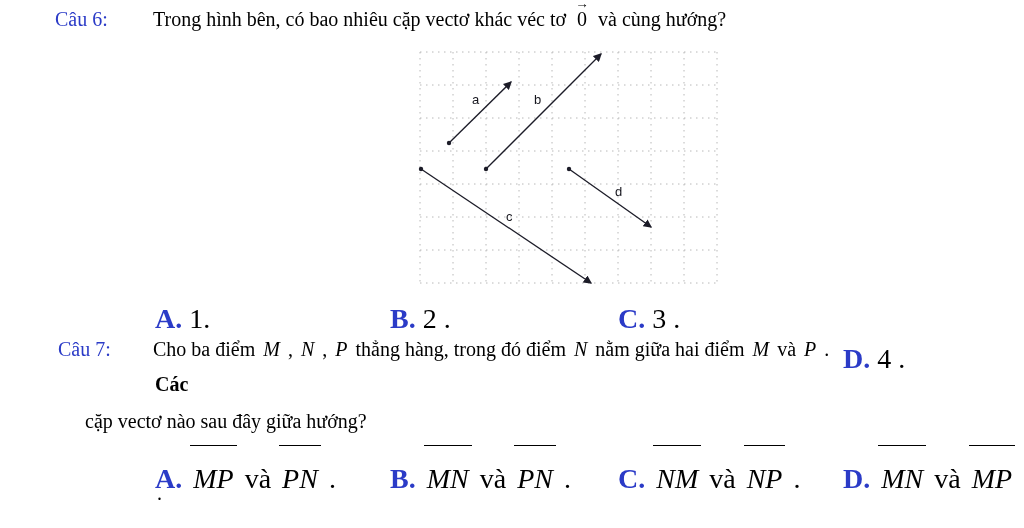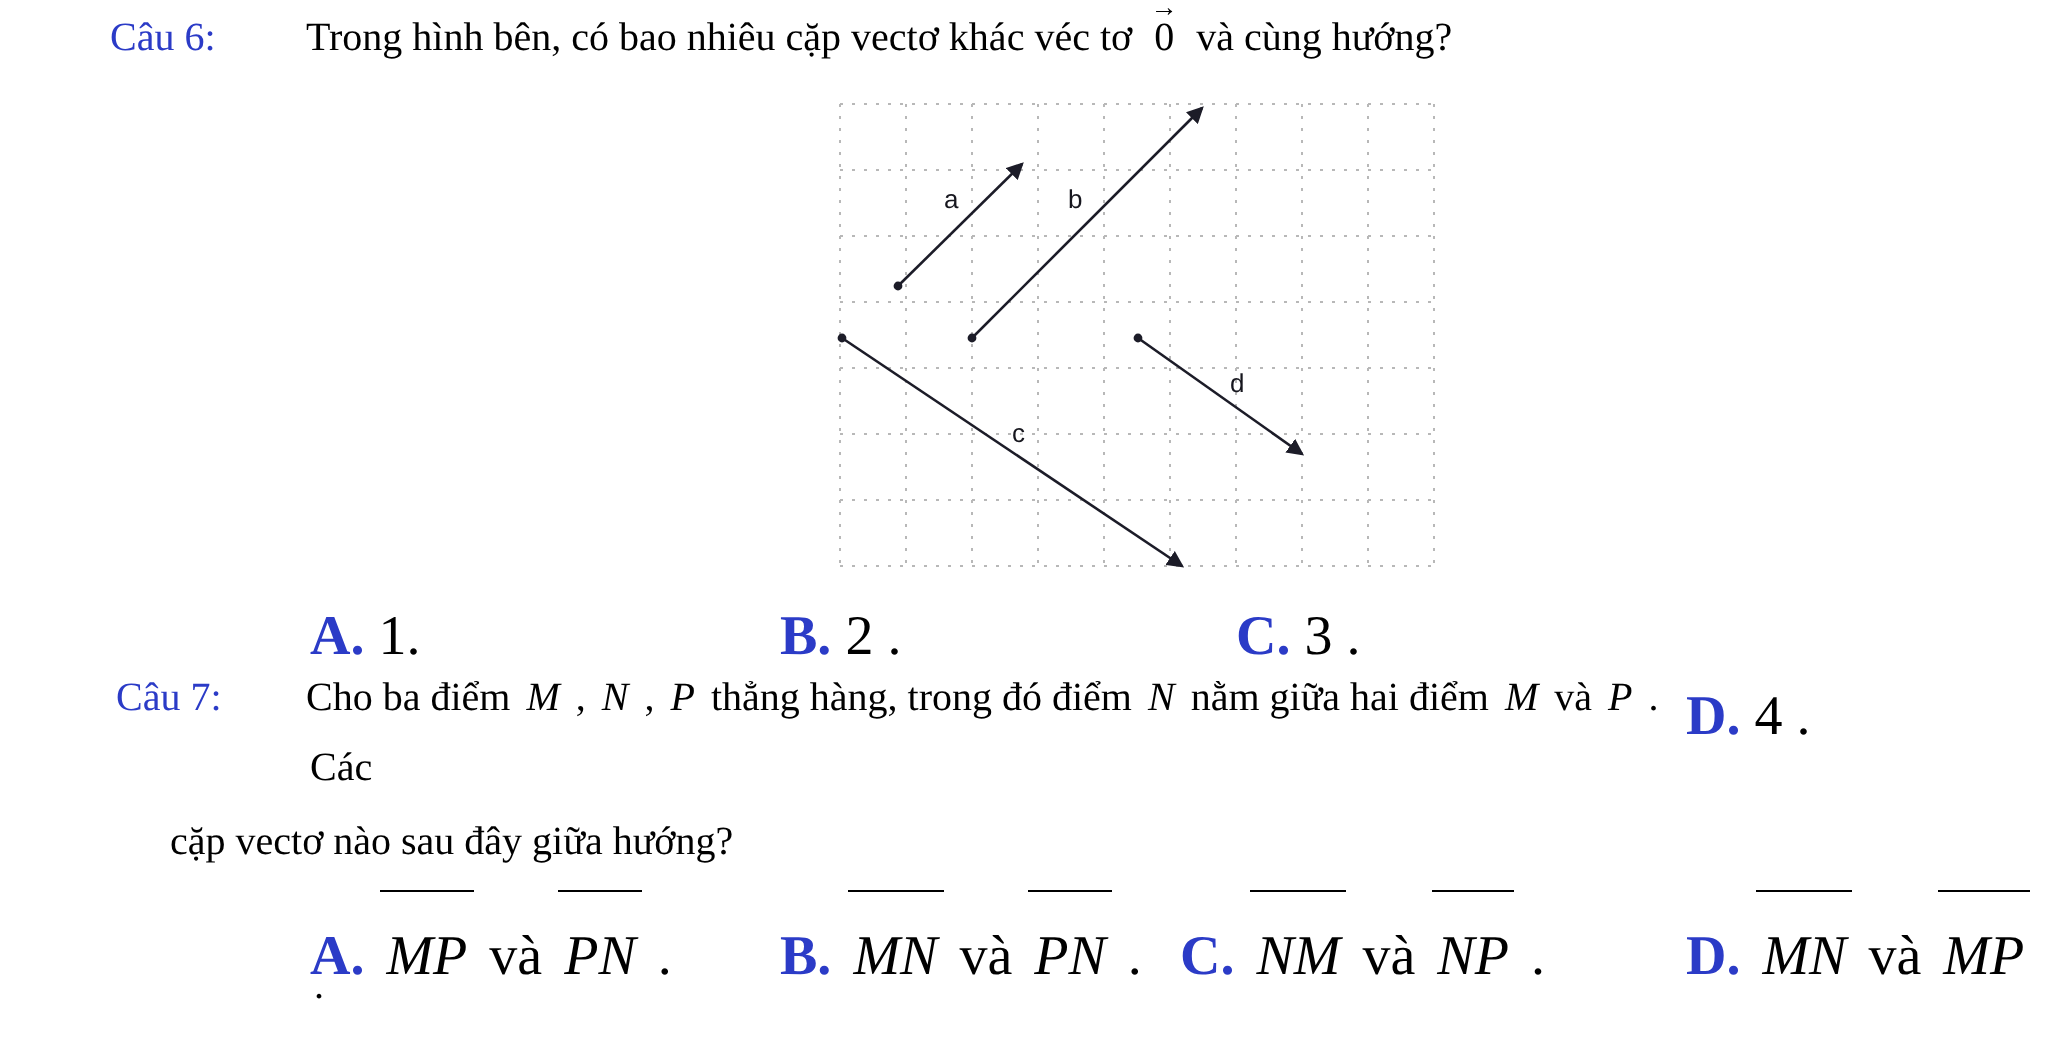--- a/index.html
+++ b/index.html
@@ -127,32 +127,32 @@
   </div>
   <div class="ans" style="left:843px; top:303px;margin-top:40px;">
     <span class="letter">D.</span><span>4 .</span>
   </div>
 </div>
 
 <div class="abs qlabel" style="left:58px; top:338px;">Câu 7:</div>
 
 <div class="abs qtext" style="left:153px; top:338px;"><span class="seg-plain">Cho ba điểm</span> <span class="seg-math">M</span> <span class="seg-plain">,</span> <span class="seg-math">N</span> <span class="seg-plain">,</span> <span class="seg-math">P</span> <span class="seg-plain">thẳng hàng, trong đó điểm</span> <span class="seg-math">N</span> <span class="seg-plain">nằm giữa hai điểm</span> <span class="seg-math">M</span> <span class="seg-plain">và</span> <span class="seg-math">P</span> <span class="seg-plain">.</span></div>
 
-<div class="abs qtext" style="left:155px; top:373px;">Các</div>
+<div class="abs qtext" style="left:155px; top:373px;font-weight:bold;">Các</div>
 
 <div class="abs qtext" style="left:85px; top:410px;">cặp vectơ nào sau đây giữa hướng?</div>
 
 <div>
   <div class="ans" style="left:155px; top:445px;">
     <span class="letter">A.</span><span><span class="seg-vec">MP</span><span class="seg-plain"> và </span><span class="seg-vec">PN</span><span class="seg-plain"> .</span></span>
   </div>
   <div class="ans" style="left:390px; top:445px;">
     <span class="letter">B.</span><span><span class="seg-vec">MN</span><span class="seg-plain"> và </span><span class="seg-vec">PN</span><span class="seg-plain"> .</span></span>
   </div>
-  <div class="ans" style="left:590px; top:445px;text-align:right;">
+  <div class="ans" style="left:618px; top:445px;text-align:right;">
     <span class="letter">C.</span><span><span class="seg-vec">NM</span><span class="seg-plain"> và </span><span class="seg-vec">NP</span><span class="seg-plain"> .</span></span>
   </div>
   <div class="ans" style="left:843px; top:445px;">
     <span class="letter">D.</span><span><span class="seg-vec">MN</span><span class="seg-plain"> và </span><span class="seg-vec">MP</span></span>
   </div>
 </div>
 
 <div class="abs qtext" style="left:157px; top:482px;">.</div>
 
 </body></html>

